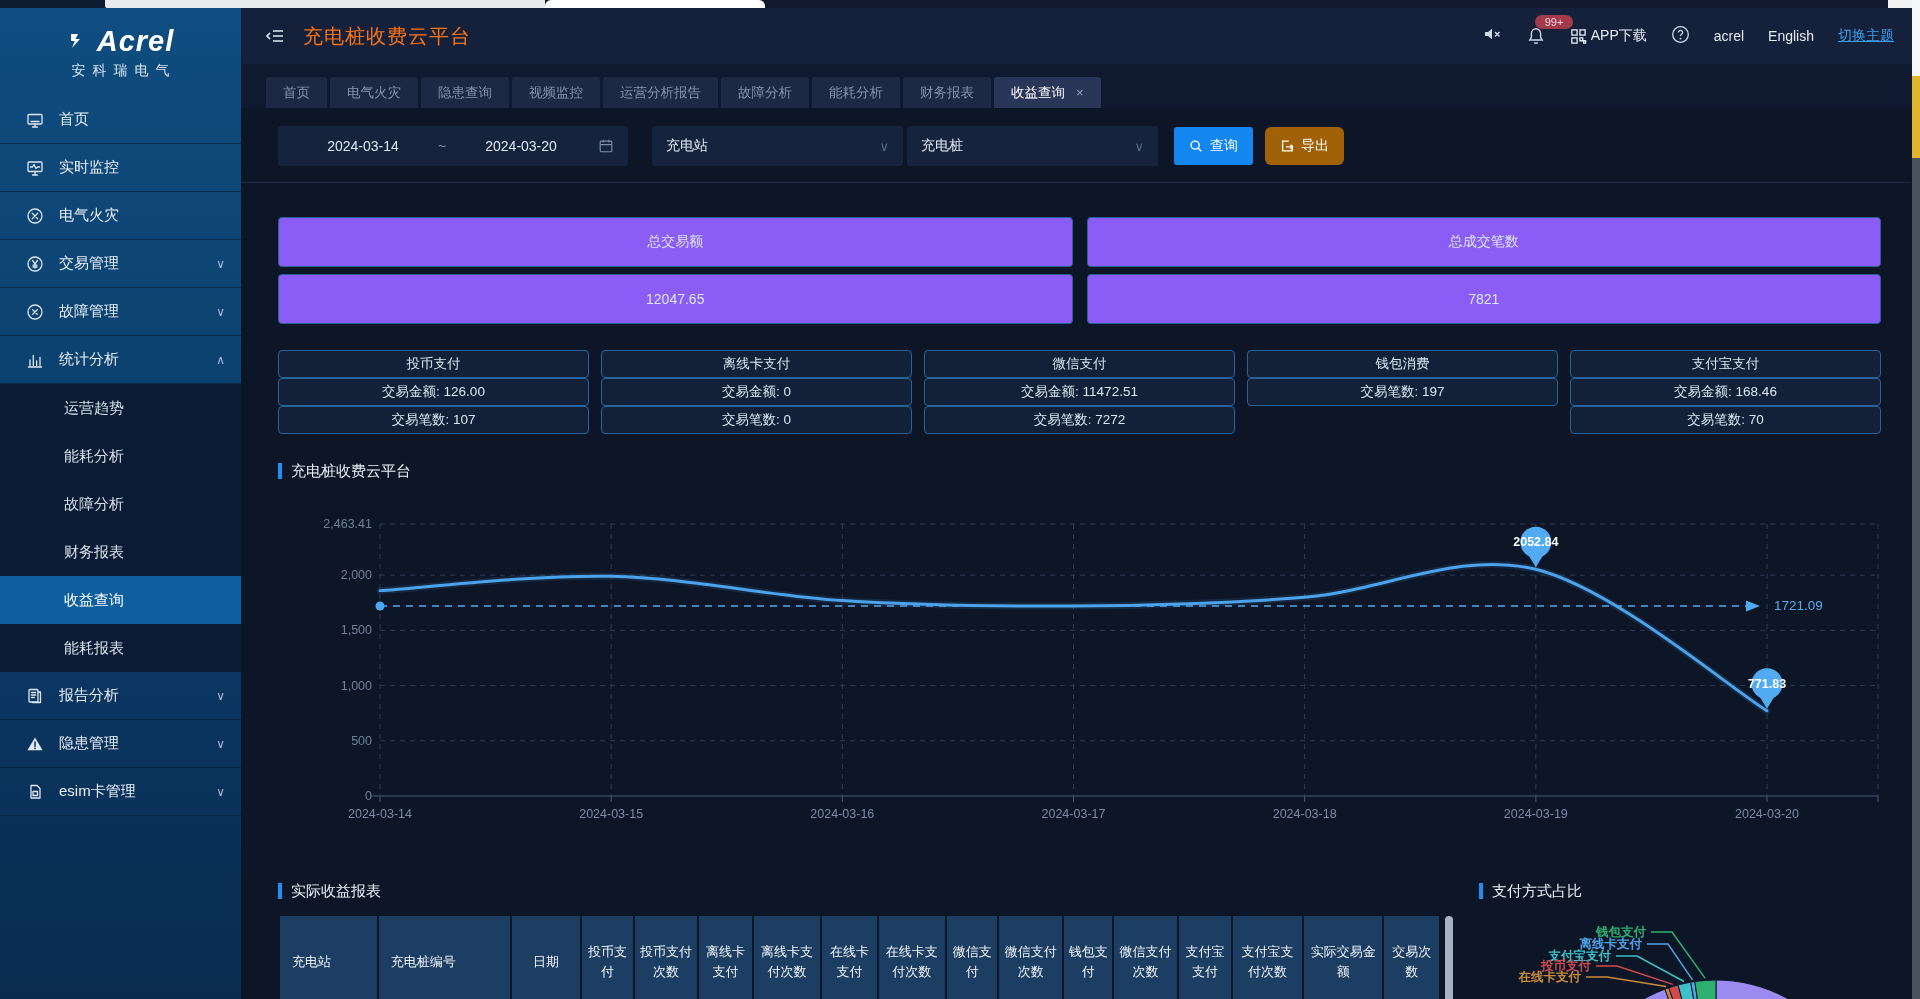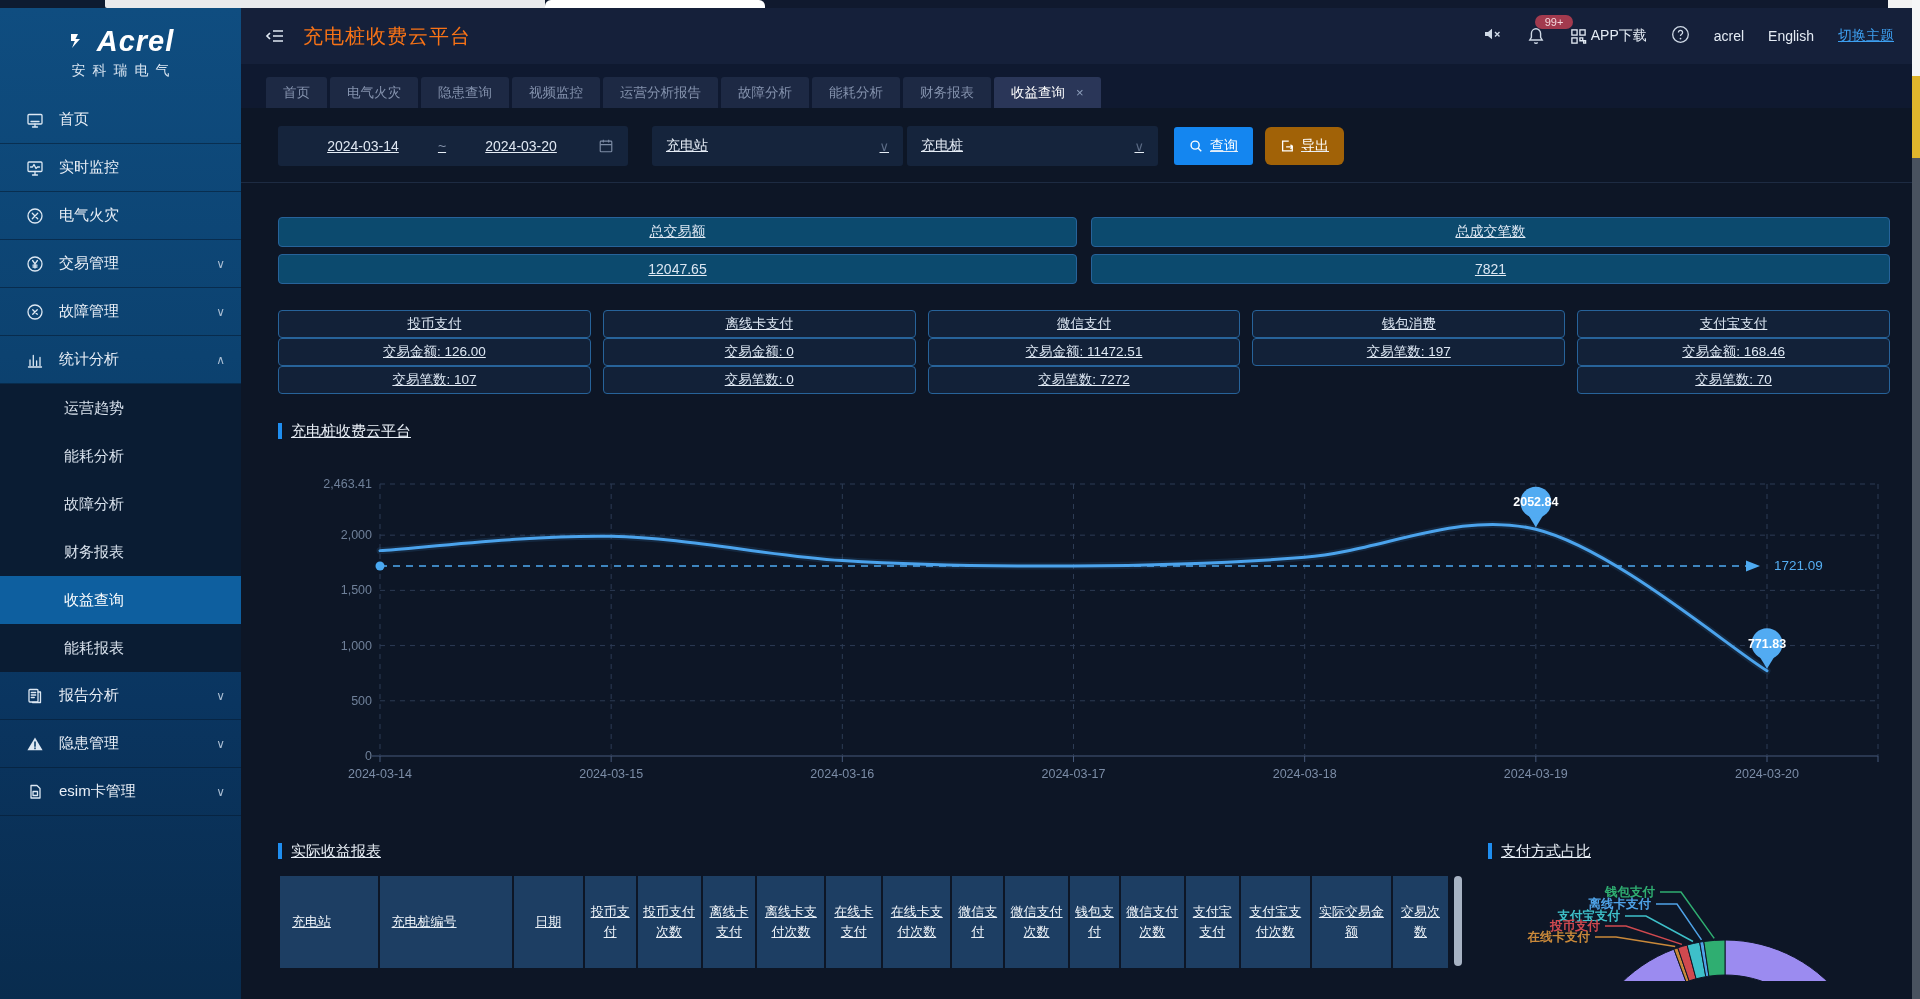--- a/index.html
+++ b/index.html
@@ -47,21 +47,21 @@
   .appdl { display:flex; align-items:center; gap:4px; font-size:14px; color:#e4ebf4; }
   .tb-user,.tb-lang { font-size:14px; color:#e4ebf4; }
   .tb-theme { font-size:14px; color:#3d9ff0; text-decoration:underline; }
 
   .tabbar { height:44px; background:#0f1930; display:flex; align-items:flex-end; padding-left:25px; }
   .tab { height:31px; background:#1d2944; color:#8492ad; font-size:13.5px; padding:0 17px;
     display:flex; align-items:center; margin-right:3px; border-radius:3px 3px 0 0; }
   .tab.active { background:#2a3658; color:#ffffff; }
   .tab .tab-x { margin-left:11px; color:#8fa0bd; font-size:13px; }
 
-  .content { flex:1; background:#0d1626; padding:18px 30px 0 37px; overflow:hidden;text-decoration:underline; }
+  .content { flex:1; background:#0d1626; padding:18px 39px 0 37px; overflow:hidden; }
 
   
   .filter-row { display:flex; align-items:center; height:40px; }
   .date-range { width:350px; height:40px; background:#15243c; border-radius:3px;
     display:flex; align-items:center; padding:0 14px; font-size:14px; color:#dfe7f2; }
   .date-range .d { flex:1; text-align:center; }
   .date-range .tl { color:#8593ab; padding:0 4px; }
   .date-range .cal { color:#7d8ca5; display:flex; margin-left:6px; }
   .select { width:251px; height:40px; background:#15243c; border-radius:3px; display:flex;
     align-items:center; justify-content:space-between; padding:0 14px; font-size:14px; color:#e2e9f3; }
@@ -71,21 +71,21 @@
     padding:0 15px; font-size:14px; color:#fff; font-family:inherit; }
   .btn svg { display:block; }
   .btn-query { background:#1486f0; }
   .btn-export { background:#a16207;border-radius:6px; }
 
   .hdivider { height:1px; background:#1d2b42; margin:16px -30px 0 -37px; }
 
   
   .summary-row { display:flex; gap:14px; margin-top:34px; }
   .sum-card { flex:1; }
-  .sbox { height:30px; border:1px solid #27639a; border-radius:4px; background:#0c4a6e;
+  .sbox { height:50px; border:1px solid #27639a; border-radius:4px; background:#8b5cf6;
     display:flex; align-items:center; justify-content:center; font-size:14px; color:#dce6f2; }
   .sbox + .sbox { margin-top:7px; }
   .payment-row { display:flex; gap:12px; margin-top:26px; }
   .pay-card { flex:1; }
   .pbox { height:28px; border:1px solid #27639a; border-radius:4px; background:#122138;
     display:flex; align-items:center; justify-content:center; font-size:13.5px; color:#dce6f2; }
   .pbox + .pbox { }
 
   .panel-title { display:flex; align-items:center; gap:9px; font-size:15px; color:#eaf0f7; height:18px; }
   .panel-title .bar { width:4px; height:16px; background:#1f8ef0; flex:none; }

